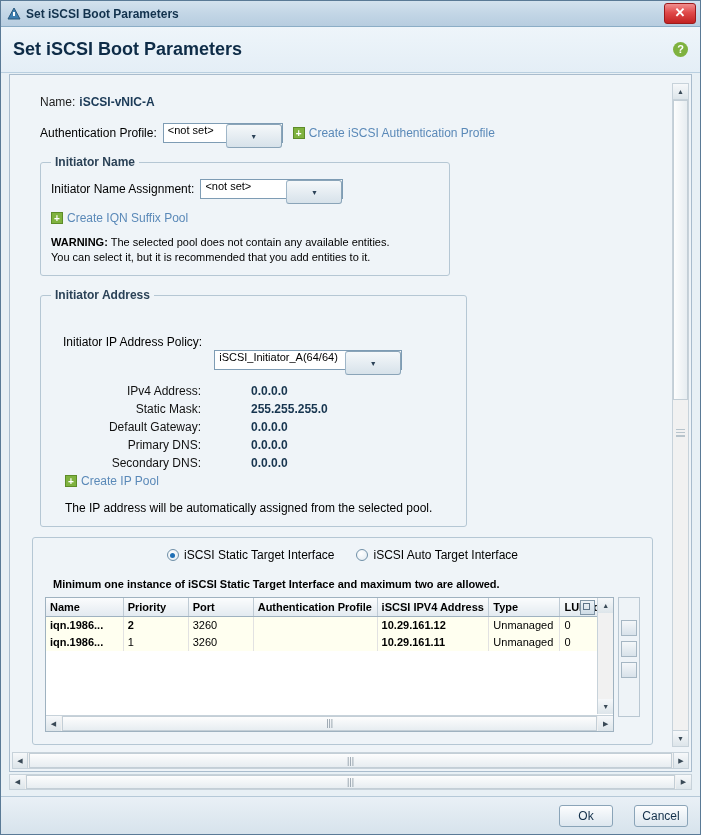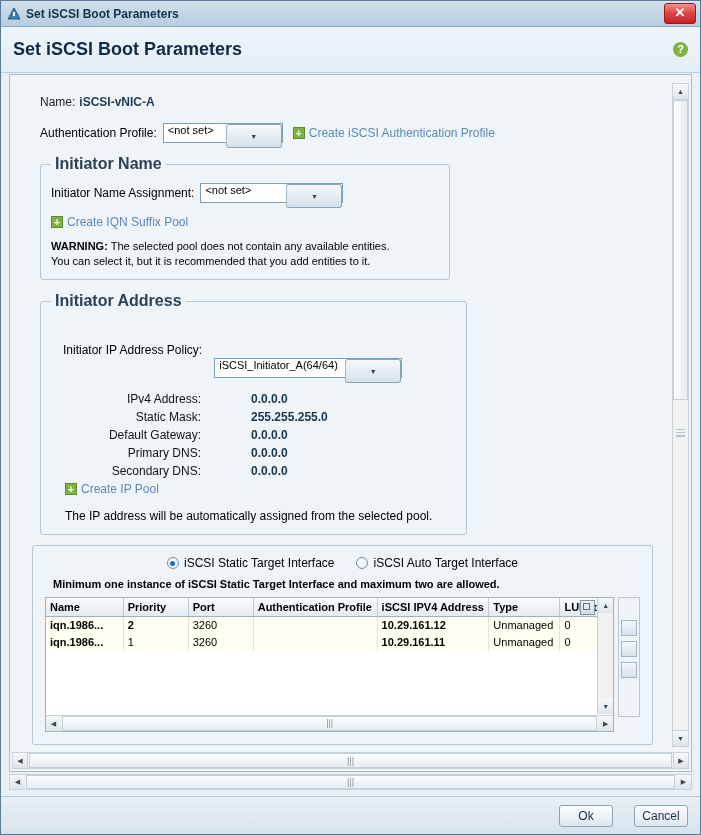--- a/index.html
+++ b/index.html
@@ -242,21 +242,21 @@
     cursor: pointer;
   }
   fieldset.group {
     margin: 12px 22px 0 22px;
     border: 1px solid #b5c7d4;
     border-radius: 3px;
     padding: 6px 10px 10px 10px;
     background: #eff4f8;
   }
   fieldset.group legend {
-    font-size: 16px;
+    font-size: 12px;
     font-weight: bold;
     color: #2b4257;
     padding: 0 4px;
   }
   .warn {
     font-size: 11px;
     margin-top: 10px;
     line-height: 15px;
     color: #000;
   }
@@ -286,21 +286,21 @@
     border: 1px solid #b5c7d4;
     border-radius: 3px;
     background: #eff4f8;
     padding: 10px 12px 12px 12px;
   }
   .radios {
     display: flex;
     justify-content: center;
     gap: 22px;
     font-size: 12px;
-    margin-bottom: 8px;
+    margin-bottom: 16px;
   }
   .radio { display: flex; align-items: center; cursor: pointer; }
   .radio .dot {
     width: 12px; height: 12px;
     border: 1px solid #7090a8;
     border-radius: 50%;
     background: radial-gradient(circle at 40% 35%, #ffffff 0%, #e8eff4 75%);
     margin-right: 5px;
     position: relative;
     box-sizing: border-box;

